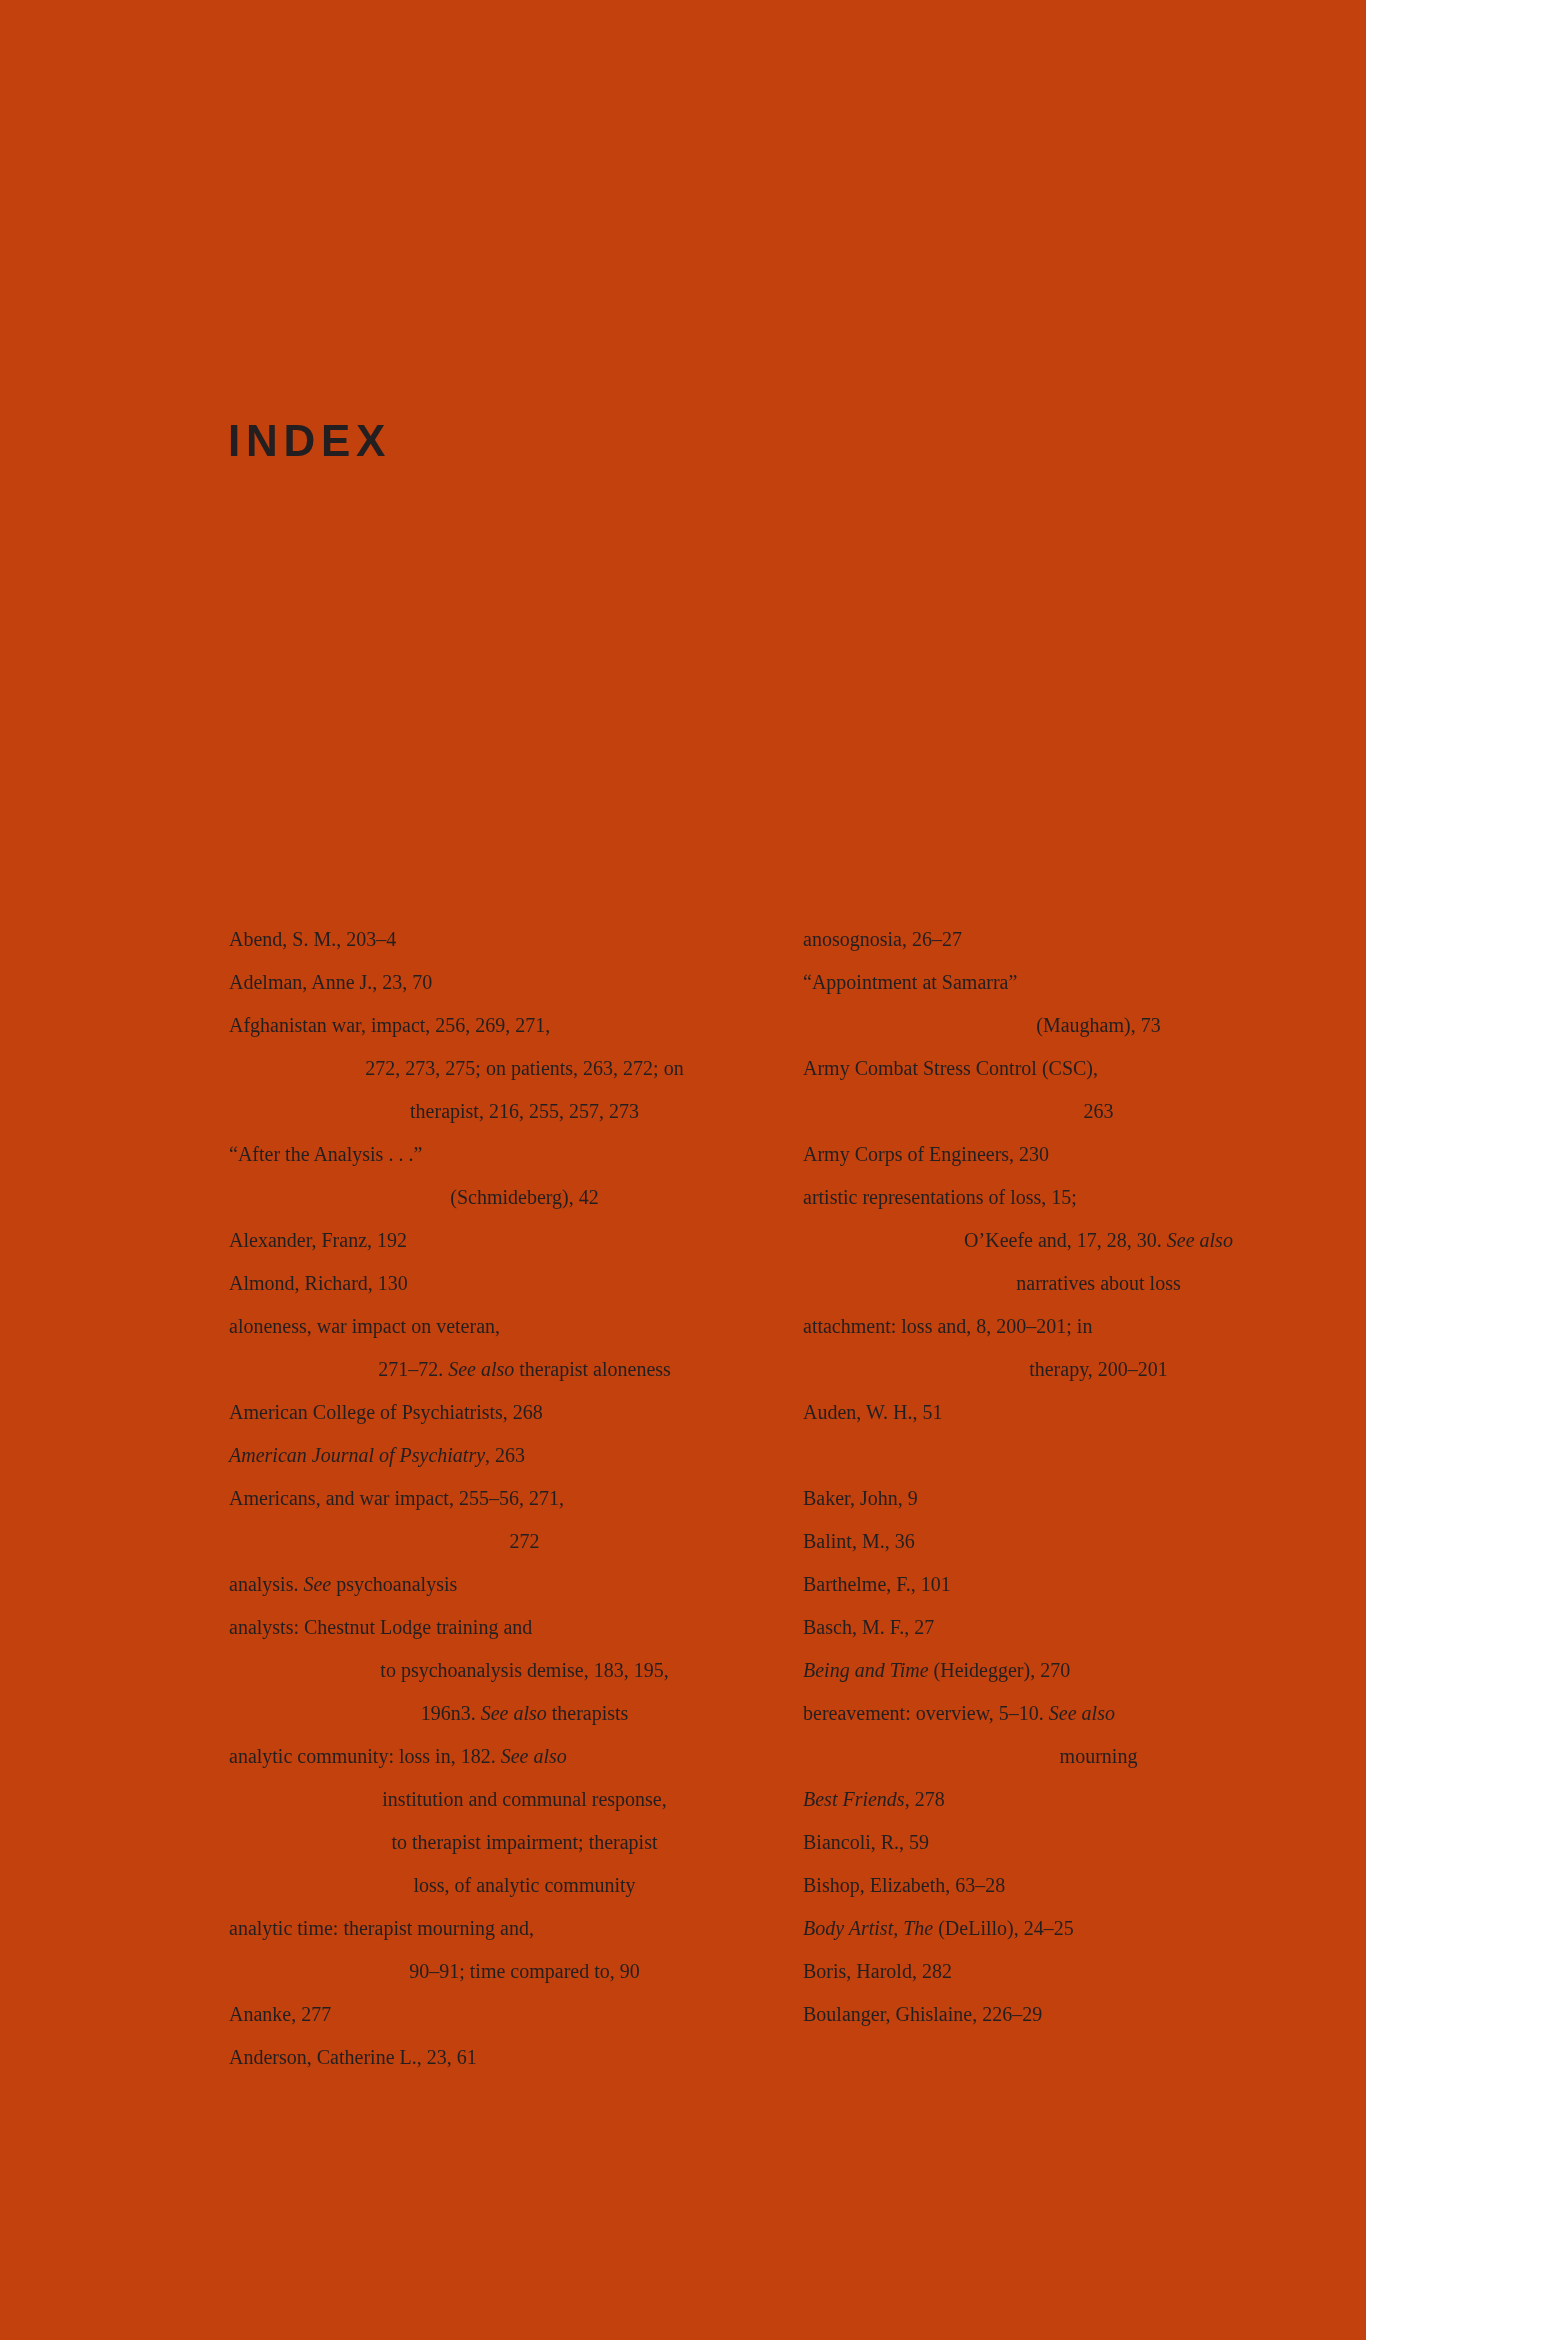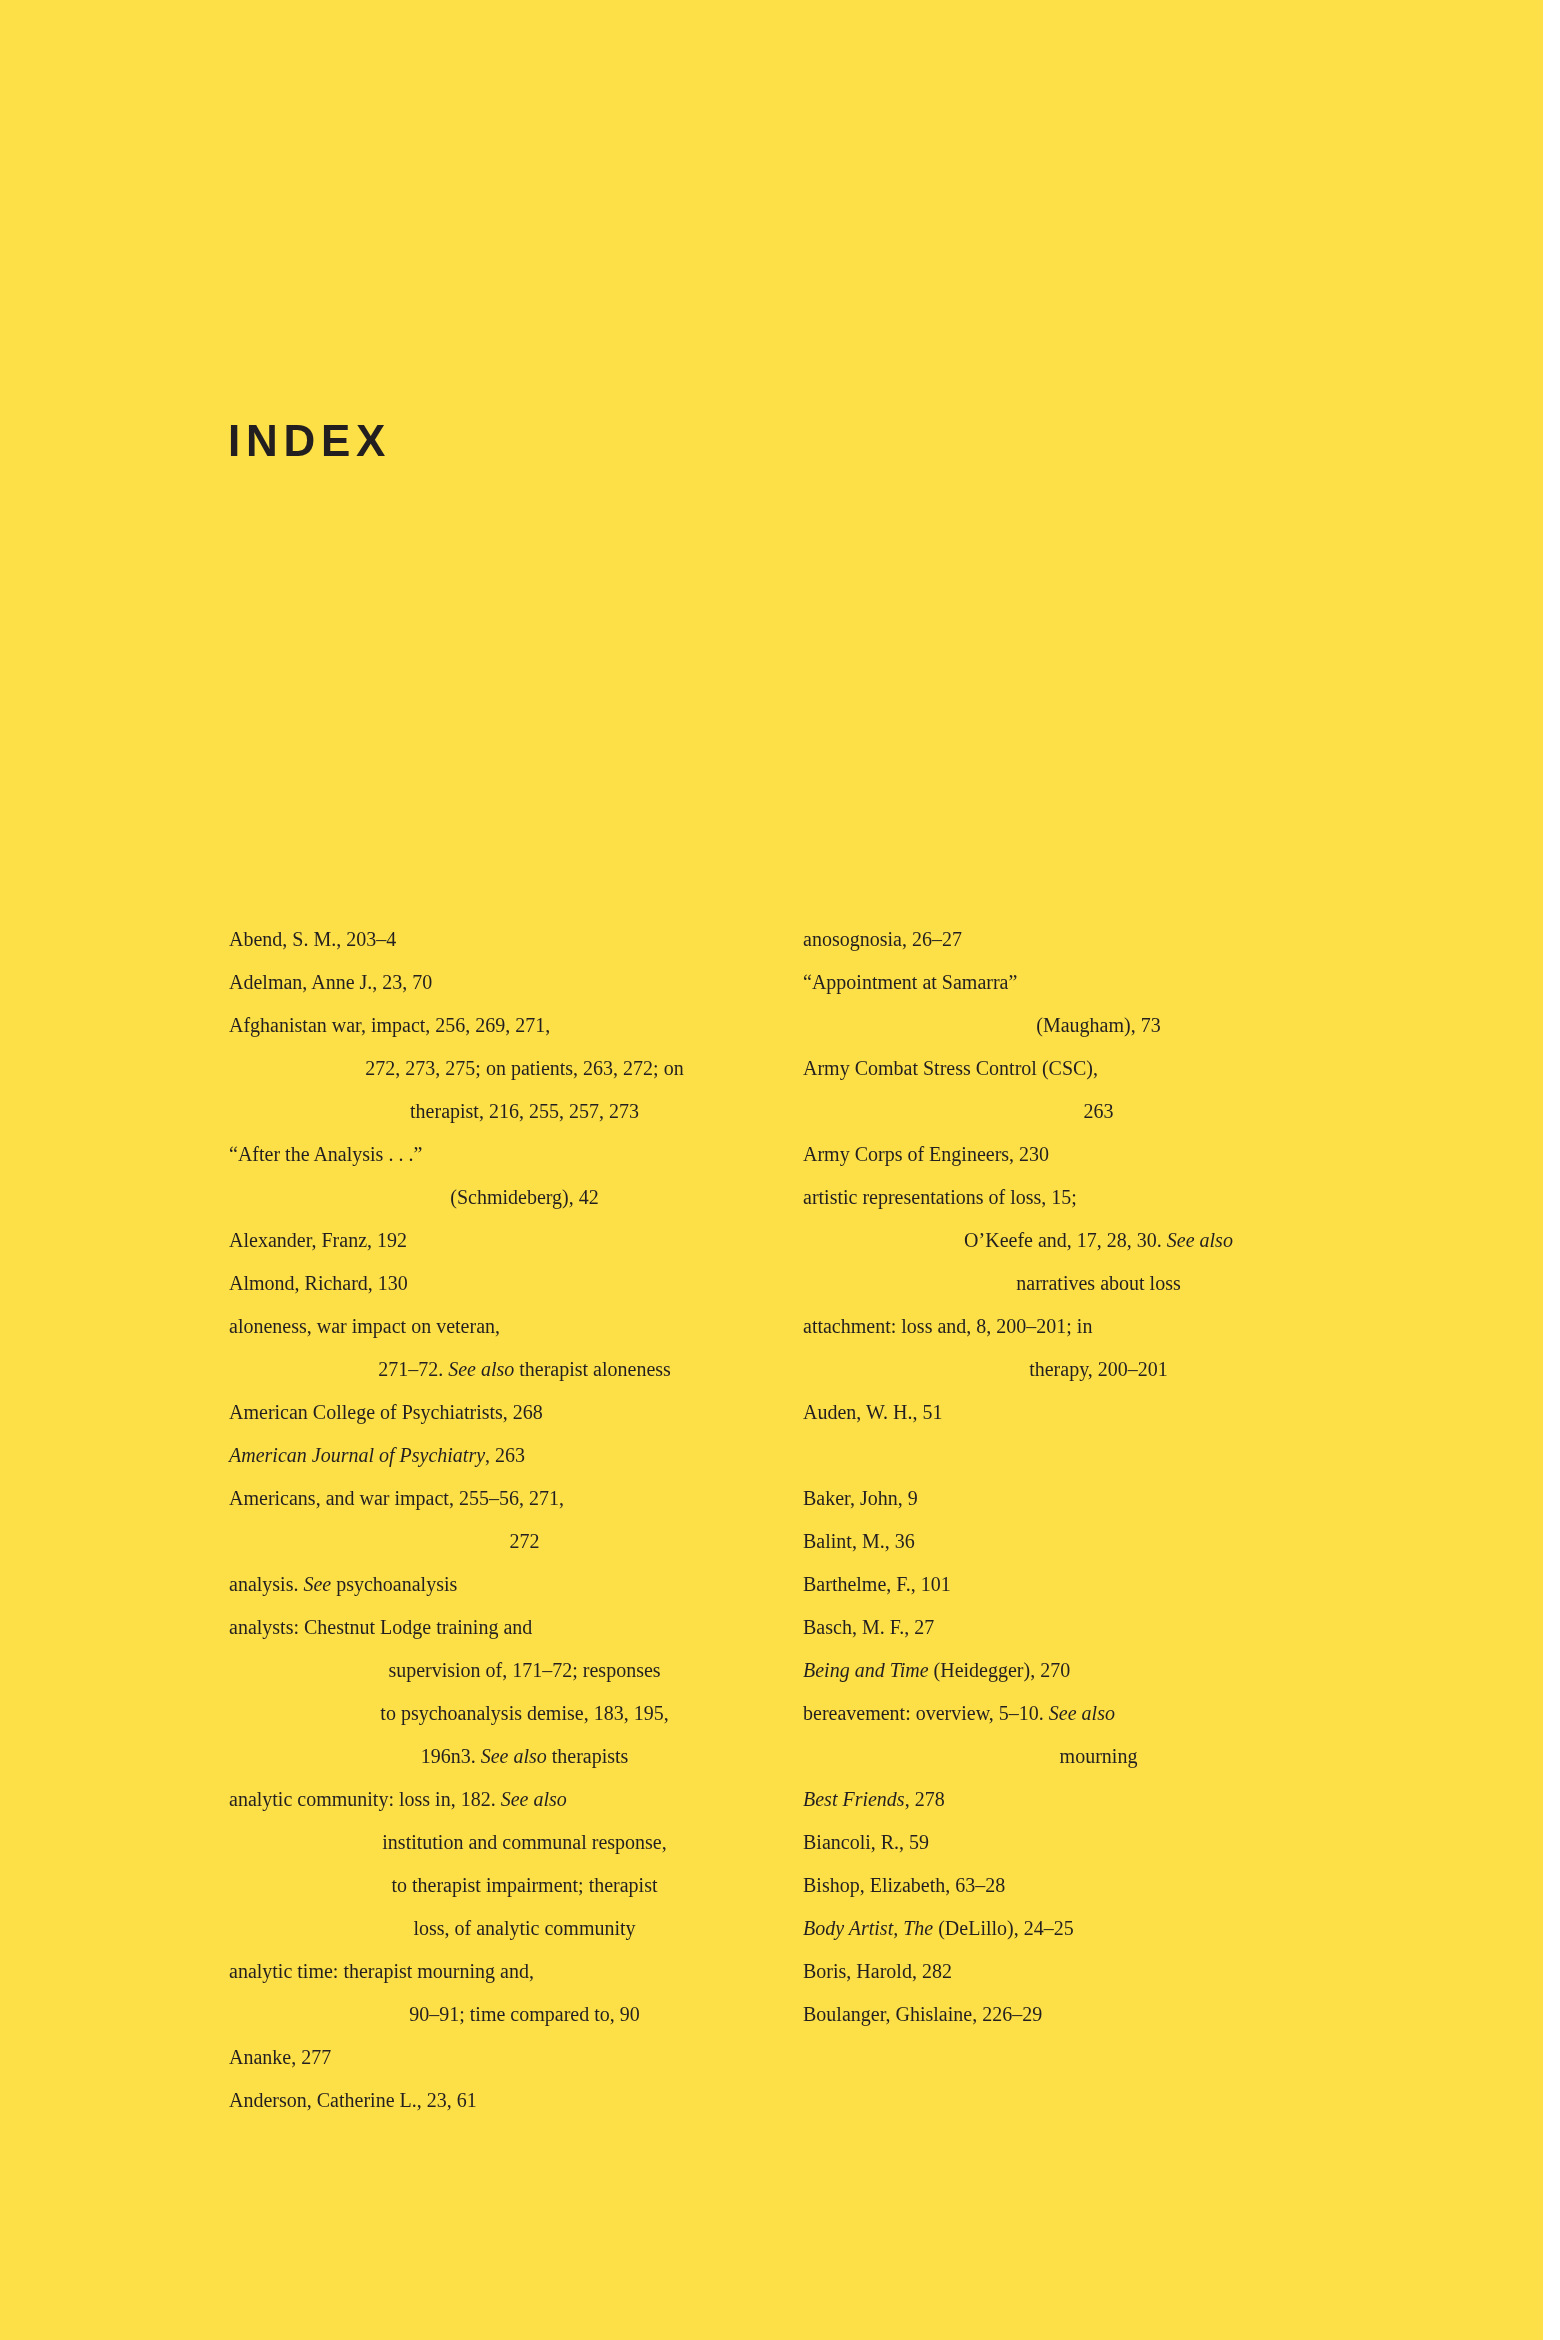--- a/index.html
+++ b/index.html
@@ -2,23 +2,23 @@
 <html><head>
 <meta charset="utf-8">
 <style>
   html, body {
     margin: 0;
     padding: 0;
     background: #ffffff;
   }
   .page {
     position: relative;
-    width: 1543px;
+    width: 1366px;
     height: 2341px;
-    background: #fde047;
+    background: #c2410c;
     overflow: hidden;
     font-family: "Liberation Serif", serif;
     color: #231f20;
   }
   .title {
     position: absolute;
     left: 228px;
     top: 419px;
     margin: 0;
     font-family: "Liberation Sans", sans-serif;
@@ -60,21 +60,20 @@
       <div class="index-line"><span class="run">Alexander, Franz, 192</span></div>
       <div class="index-line"><span class="run">Almond, Richard, 130</span></div>
       <div class="index-line"><span class="run">aloneness, war impact on veteran,</span></div>
       <div class="index-line indent"><span class="run">271–72. </span><span class="run it">See also</span><span class="run"> therapist aloneness</span></div>
       <div class="index-line"><span class="run">American College of Psychiatrists, 268</span></div>
       <div class="index-line"><span class="run it">American Journal of Psychiatry</span><span class="run">, 263</span></div>
       <div class="index-line"><span class="run">Americans, and war impact, 255–56, 271,</span></div>
       <div class="index-line indent"><span class="run">272</span></div>
       <div class="index-line"><span class="run">analysis. </span><span class="run it">See</span><span class="run"> psychoanalysis</span></div>
       <div class="index-line"><span class="run">analysts: Chestnut Lodge training and</span></div>
-      <div class="index-line indent"><span class="run">supervision of, 171–72; responses</span></div>
       <div class="index-line indent"><span class="run">to psychoanalysis demise, 183, 195,</span></div>
       <div class="index-line indent"><span class="run">196n3. </span><span class="run it">See also</span><span class="run"> therapists</span></div>
       <div class="index-line"><span class="run">analytic community: loss in, 182. </span><span class="run it">See also</span></div>
       <div class="index-line indent"><span class="run">institution and communal response,</span></div>
       <div class="index-line indent"><span class="run">to therapist impairment; therapist</span></div>
       <div class="index-line indent"><span class="run">loss, of analytic community</span></div>
       <div class="index-line"><span class="run">analytic time: therapist mourning and,</span></div>
       <div class="index-line indent"><span class="run">90–91; time compared to, 90</span></div>
       <div class="index-line"><span class="run">Ananke, 277</span></div>
       <div class="index-line"><span class="run">Anderson, Catherine L., 23, 61</span></div>

